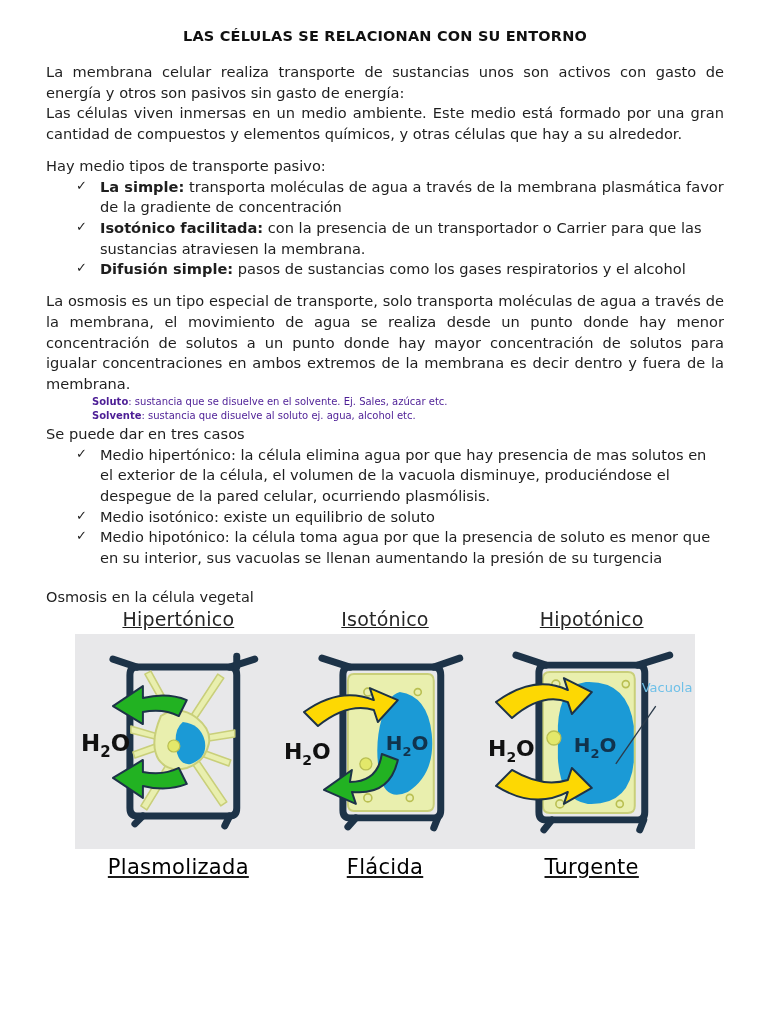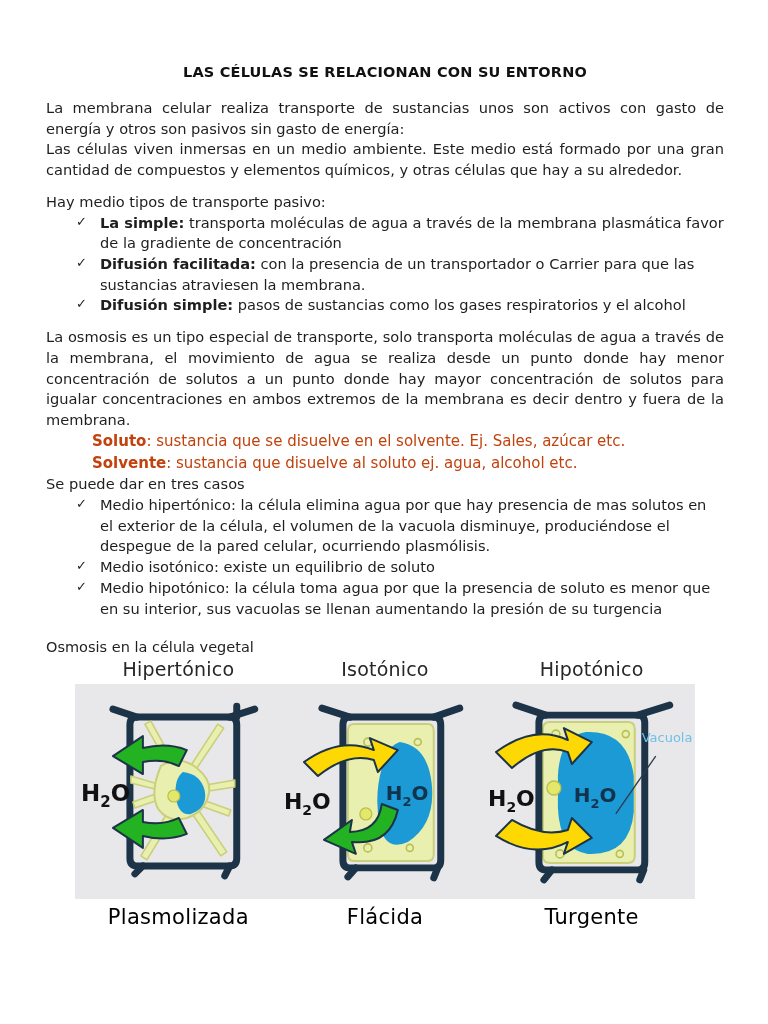--- a/index.html
+++ b/index.html
@@ -12,21 +12,21 @@
     height: 1024px;
     font-family: "DejaVu Sans", "Liberation Sans", sans-serif;
     color: #1a1a1a;
     overflow: hidden;
   }
   .page {
     position: relative;
     width: 768px;
     height: 729px;
     box-sizing: border-box;
-    padding: 64px 44px 0 46px;
+    padding: 28px 44px 0 46px;
   }
   .doc-title {
     text-align: center;
     font-size: 14.5px;
     font-weight: bold;
     letter-spacing: 0.2px;
     margin: 0 0 18px 0;
     color: #111;
   }
   p.body-text {
@@ -59,41 +59,42 @@
     top: 0px;
     font-size: 13px;
     color: #1e1e1e;
   }
   ul.check-list > li .term { font-weight: bold; }
 
   .defs {
     padding-left: 46px;
   }
   .defs .def-line {
-    font-size: 15px;
+    font-size: 10px;
     line-height: 1.45;
-    color: #c2410c;
+    color: #4c1d95;
   }
   .defs .def-line .term { font-weight: bold; }
 
   
   .figure {
     margin-top: 20px;
     width: 100%;
   }
   .fig-caption-top {
     text-align: left;
     font-size: 14.5px;
     color: #1f1f1f;
     margin-bottom: 3px;
   }
   .fig-col-labels, .fig-bottom-labels {
     display: flex;
     width: 620px;
     margin: 0 auto;
+    text-decoration: underline;
   }
   .fig-col-labels > div, .fig-bottom-labels > div {
     flex: 1 1 0;
     text-align: center;
   }
   .fig-col-labels > div {
     font-size: 19px;
     color: #262626;
     letter-spacing: 0.2px;
     padding-bottom: 4px;
@@ -136,21 +137,21 @@
 
   <p class="body-text left">Hay medio tipos de transporte pasivo:</p>
 
   <ul class="check-list">
     <li>
       <span class="tick">✓</span>
       <span class="term">La simple:</span><span> transporta moléculas de agua a través de la membrana plasmática favor de la gradiente de concentración</span>
     </li>
     <li>
       <span class="tick">✓</span>
-      <span class="term">Difusión facilitada:</span><span> con la presencia de un transportador o Carrier para que las sustancias atraviesen la membrana.</span>
+      <span class="term">Isotónico facilitada:</span><span> con la presencia de un transportador o Carrier para que las sustancias atraviesen la membrana.</span>
     </li>
     <li>
       <span class="tick">✓</span>
       <span class="term">Difusión simple:</span><span> pasos de sustancias como los gases respiratorios y el alcohol</span>
     </li>
   </ul>
 
   <div class="spacer-sm"></div>
 
   <p class="body-text">La osmosis es un tipo especial de transporte, solo transporta moléculas de agua a través de la membrana, el movimiento de agua se realiza desde un punto donde hay menor concentración de solutos a un punto donde hay mayor concentración de solutos para igualar concentraciones en ambos extremos de la membrana es decir dentro y fuera de la membrana.</p>

